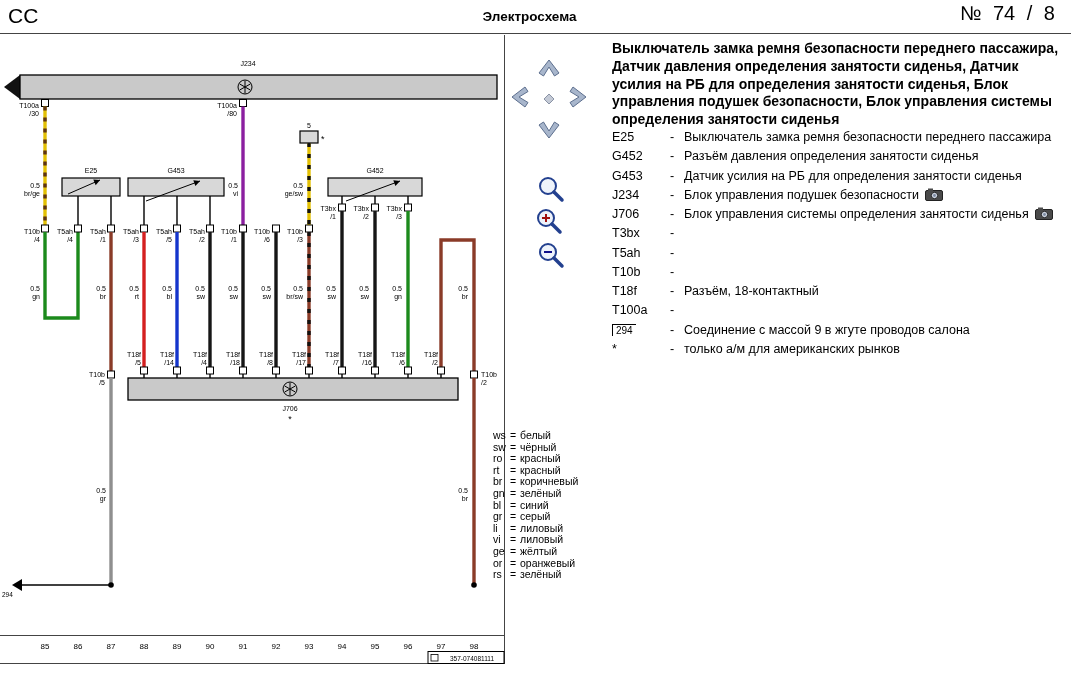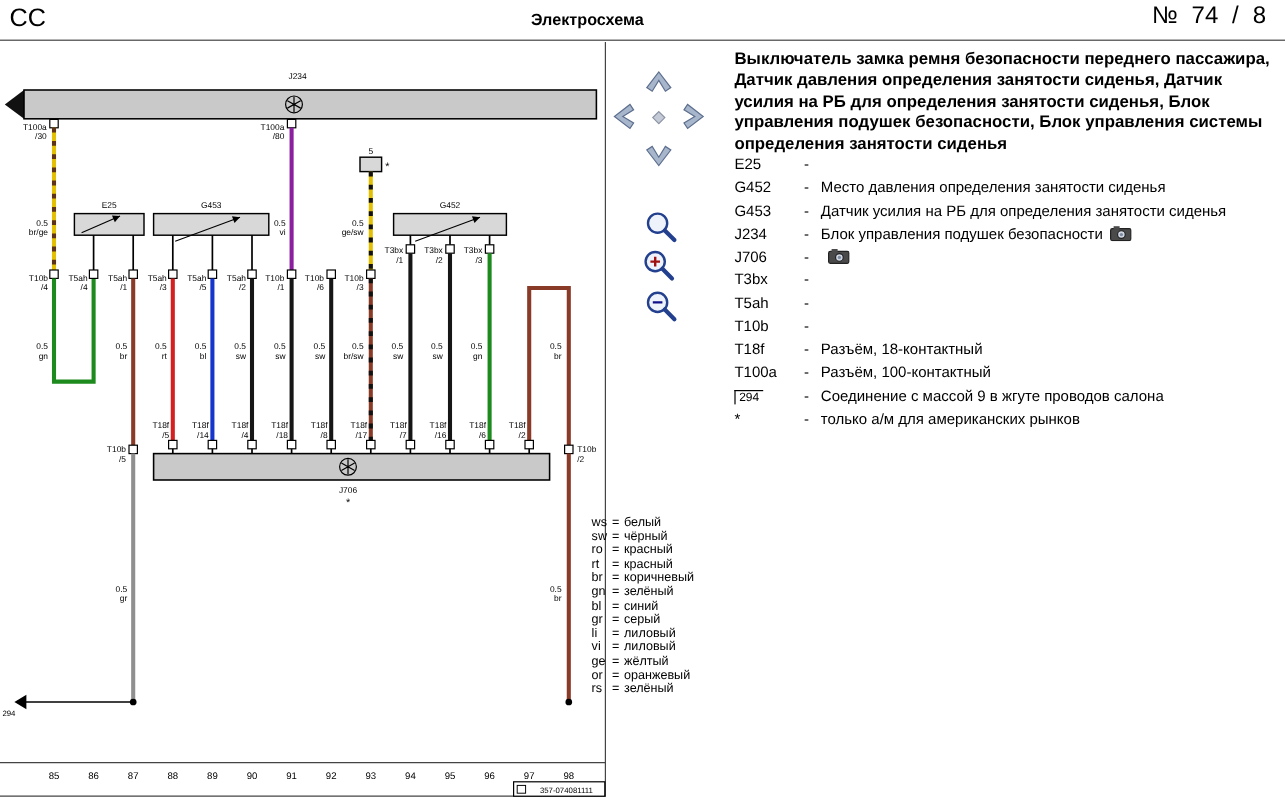--- a/index.html
+++ b/index.html
@@ -5,21 +5,21 @@
   html,body { margin:0; padding:0; }
   body {
     width:1071px; height:674px; position:relative; overflow:hidden;
     background:#ffffff; color:#000;
     font-family:"Liberation Sans", sans-serif;
   }
   .abs { position:absolute; }
 
   
   .hdr-left  { left:8px; top:4px; font-size:21px; }
-  .hdr-center{ left:0; top:9px; width:979px; text-align:center; font-size:13.5px; font-weight:bold; }
+  .hdr-center{ left:0; top:9px; width:979px; text-align:center; font-size:13.5px; font-weight:bold;padding-left:40px; }
   .hdr-right { right:16px; top:2px; font-size:20px; word-spacing:6px; }
   .hdr-rule  { left:0; top:33px; width:1071px; height:1px; background:#444; }
 
   
   svg text { font-family:"Liberation Sans", sans-serif; fill:#000; }
   .t6{font-size:6.5px}.t7{font-size:7px}.t8{font-size:8px}.t9{font-size:9px}
   .frame { stroke:#444; stroke-width:1; }
   .busrect { fill:#c9c9c9; stroke:#000; stroke-width:1.3; }
   .box { fill:#d8d8d8; stroke:#000; stroke-width:1.2; }
   .conn { fill:#fff; stroke:#000; stroke-width:1; }
@@ -367,45 +367,46 @@
   </svg>
 </div>
 
 <div class="abs panel-title">Выключатель замка ремня безопасности переднего пассажира, Датчик давления определения занятости сиденья, Датчик усилия на РБ для определения занятости сиденья, Блок управления подушек безопасности, Блок управления системы определения занятости сиденья</div>
 
 <div class="abs legend">
 
   <div class="legend-row">
     <span class="legend-term">E25</span>
     <span class="legend-dash">-</span>
+    <span class="legend-desc">Выключатель замка ремня безопасности переднего пассажира</span>
   </div>
   <div class="legend-row">
     <span class="legend-term">G452</span>
     <span class="legend-dash">-</span>
-    <span class="legend-desc">Место давления определения занятости сиденья</span>
+    <span class="legend-desc">Разъём давления определения занятости сиденья</span>
   </div>
   <div class="legend-row">
     <span class="legend-term">G453</span>
     <span class="legend-dash">-</span>
     <span class="legend-desc">Датчик усилия на РБ для определения занятости сиденья</span>
   </div>
   <div class="legend-row">
     <span class="legend-term">J234</span>
     <span class="legend-dash">-</span>
     <span class="legend-desc"><span>Блок управления подушек безопасности</span><svg class="camera" width="18" height="13">
           <rect x="0.5" y="2.5" width="17" height="10" rx="1.5" fill="#4a4a4a" stroke="#222"></rect>
           <rect x="3" y="0.5" width="5" height="3" fill="#4a4a4a"></rect>
           <circle cx="9.5" cy="7.5" r="3.2" fill="#cfd6e2" stroke="#222"></circle>
           <circle cx="9.5" cy="7.5" r="1.4" fill="#7d8aa0"></circle>
         </svg></span>
   </div>
   <div class="legend-row">
     <span class="legend-term">J706</span>
     <span class="legend-dash">-</span>
-    <span class="legend-desc"><svg class="camera" width="18" height="13">
+    <span class="legend-desc"><span>Блок управления системы определения занятости сиденья</span><svg class="camera" width="18" height="13">
           <rect x="0.5" y="2.5" width="17" height="10" rx="1.5" fill="#4a4a4a" stroke="#222"></rect>
           <rect x="3" y="0.5" width="5" height="3" fill="#4a4a4a"></rect>
           <circle cx="9.5" cy="7.5" r="3.2" fill="#cfd6e2" stroke="#222"></circle>
           <circle cx="9.5" cy="7.5" r="1.4" fill="#7d8aa0"></circle>
         </svg></span>
   </div>
   <div class="legend-row">
     <span class="legend-term">T3bx</span>
     <span class="legend-dash">-</span>
   </div>
@@ -418,21 +419,20 @@
     <span class="legend-dash">-</span>
   </div>
   <div class="legend-row">
     <span class="legend-term">T18f</span>
     <span class="legend-dash">-</span>
     <span class="legend-desc">Разъём, 18-контактный</span>
   </div>
   <div class="legend-row">
     <span class="legend-term">T100a</span>
     <span class="legend-dash">-</span>
-    <span class="legend-desc">Разъём, 100-контактный</span>
   </div>
   <div class="legend-row">
     <span class="legend-term"><span class="gnd-term">294</span></span>
     <span class="legend-dash">-</span>
     <span class="legend-desc">Соединение с массой 9 в жгуте проводов салона</span>
   </div>
   <div class="legend-row">
     <span class="legend-term">*</span>
     <span class="legend-dash">-</span>
     <span class="legend-desc">только а/м для американских рынков</span>

